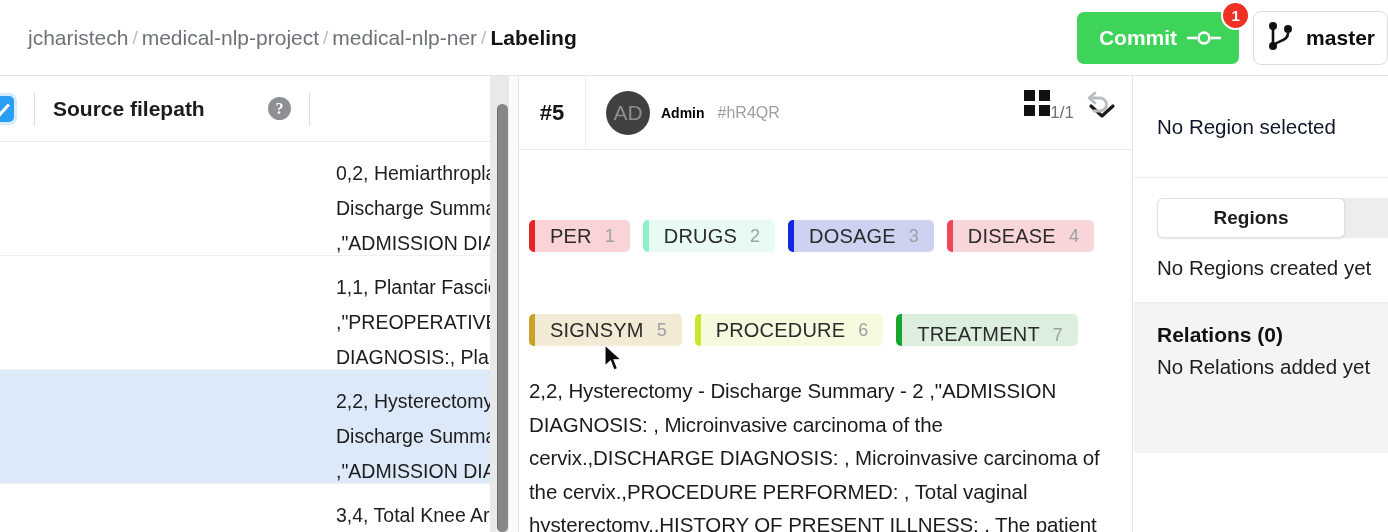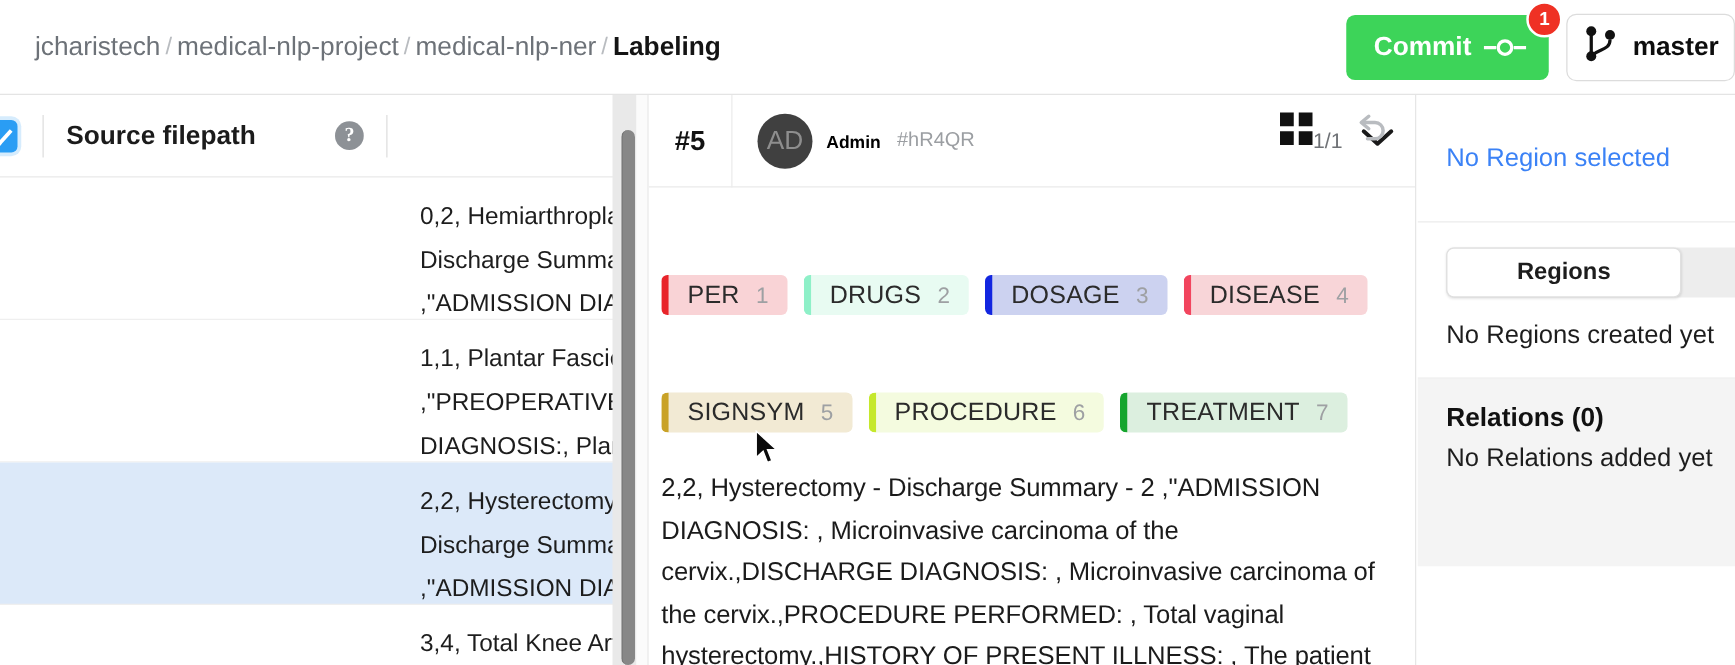--- a/index.html
+++ b/index.html
@@ -202,21 +202,21 @@
 
   .cursor-arrow { position: absolute; left: 604px; top: 344px; width: 22px; height: 30px; }
 
   
   .right-panel {
     position: absolute; left: 1134px; top: 76px; width: 254px; height: 456px;
     background: #fff; overflow: hidden;
   }
   .rp-empty {
     height: 102px; display: flex; align-items: center;
-    padding-left: 23px; font-size: 20.5px; color: #3b82f6;
+    padding-left: 23px; font-size: 20.5px; color: #0f172a;
     border-bottom: 1px solid #ececec;
   }
   .tabs-wrap {
     padding: 20px 0 0 23px;
   }
   .seg {
     display: inline-flex; background: #ededed; border-radius: 6px; padding: 0;
     height: 40px; width: 240px;
   }
   .seg-tab {
@@ -362,21 +362,21 @@
       </div>
       <div class="label-row">
         <div class="tag" style="border-left-color:#c9a227;background:#f2ead4;">
           <span class="tname">SIGNSYM</span>
           <span class="tnum">5</span>
         </div>
         <div class="tag" style="border-left-color:#c5e82c;background:#f4fbdf;">
           <span class="tname">PROCEDURE</span>
           <span class="tnum">6</span>
         </div>
-        <div class="tag" style="border-left-color:#16a52e;background:#dcefdf;">
+        <div class="tag" style="border-left-color:#16a52e;background:#dcefdf;align-items:flex-end;">
           <span class="tname">TREATMENT</span>
           <span class="tnum">7</span>
         </div>
       </div>
     </div>
 
     <div class="doc-text">2,2, Hysterectomy - Discharge Summary - 2 ,"ADMISSION DIAGNOSIS: , Microinvasive carcinoma of the cervix.,DISCHARGE DIAGNOSIS: , Microinvasive carcinoma of the cervix.,PROCEDURE PERFORMED: , Total vaginal hysterectomy.,HISTORY OF PRESENT ILLNESS: , The patient is a 36-year-old, white female, gravida 7, para 5, last</div>
   </div>
 
   <div style="position:absolute;left:1022px;top:88px;display:flex;align-items:center;gap:30px;">

